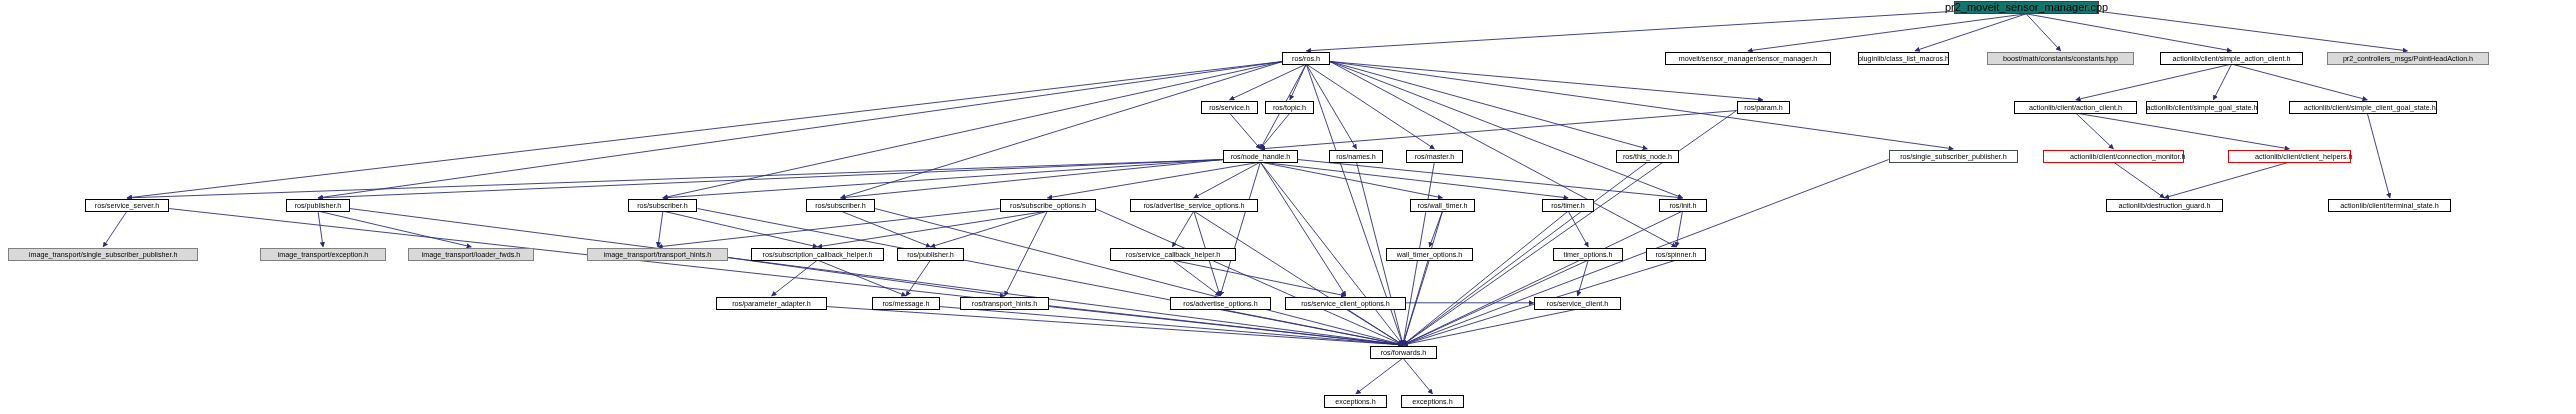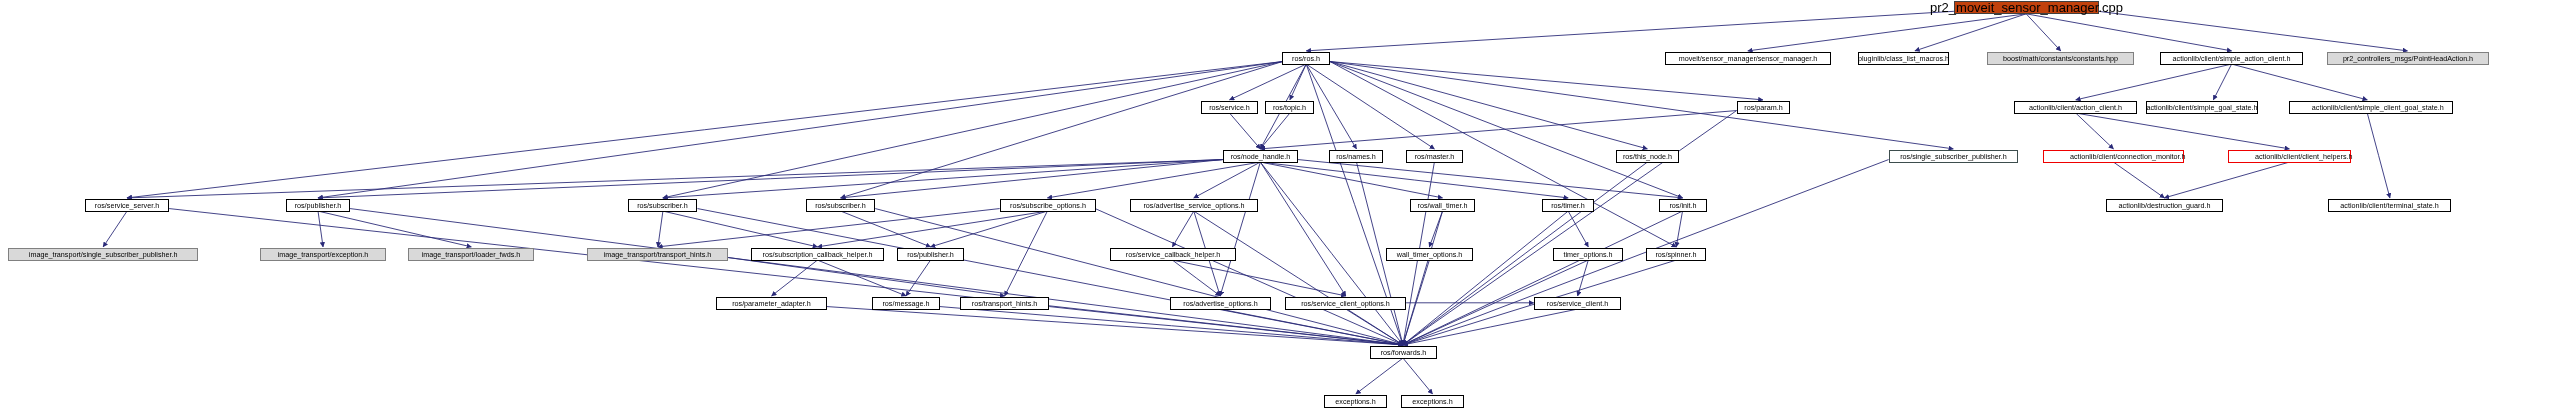--- a/index.html
+++ b/index.html
@@ -34,23 +34,23 @@
     line-height: 1;
     color: #000000;
     background: #ffffff;
     border: 0.6px solid #000000;
     padding: 0 2.5px;
     height: 12.6px;
     cursor: pointer;
     z-index: 5;
   }
   .node.root {
-    background: #c2410c;
+    background: #0f766e;
     border: 0.6px solid #404040;
-    font-size: 13px;
+    font-size: 11px;
   }
   .node.gray {
     background: #d9d9d9;
     border: 0.6px solid #808080;
   }
   .node.redborder {
     border: 0.6px solid #ee0000;
     padding-left: 31px;
   }
   .node.darkborder {
@@ -195,21 +195,21 @@
       </div>
       <div class="node" style="left: 1737px; top: 101px; width: 53px;">
         <span class="node-label">ros/param.h</span>
       </div>
       <div class="node" style="left: 2014px; top: 101px; width: 123px;">
         <span class="node-label">actionlib/client/action_client.h</span>
       </div>
       <div class="node" style="left: 2146px; top: 101px; width: 112px; justify-content: center;">
         <span class="node-label">actionlib/client/simple_goal_state.h</span>
       </div>
-      <div class="node" style="left: 2289px; top: 101px; width: 164px; padding-left: 16px;">
+      <div class="node" style="left: 2289px; top: 101px; width: 148px; padding-left: 16px;">
         <span class="node-label">actionlib/client/simple_client_goal_state.h</span>
       </div>
       <div class="node" style="left: 1223px; top: 150px; width: 75px;">
         <span class="node-label">ros/node_handle.h</span>
       </div>
       <div class="node" style="left: 1329px; top: 150px; width: 54px;">
         <span class="node-label">ros/names.h</span>
       </div>
       <div class="node" style="left: 1406px; top: 150px; width: 57px;">
         <span class="node-label">ros/master.h</span>

